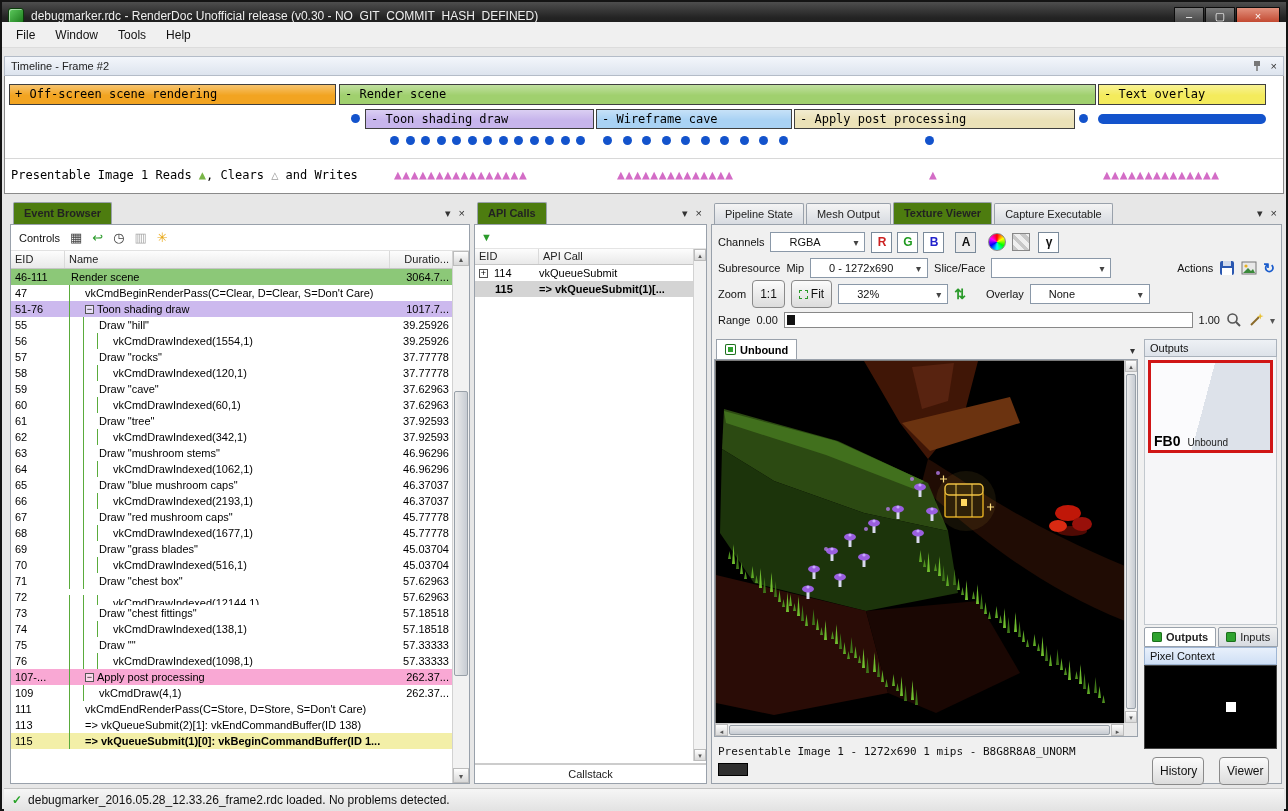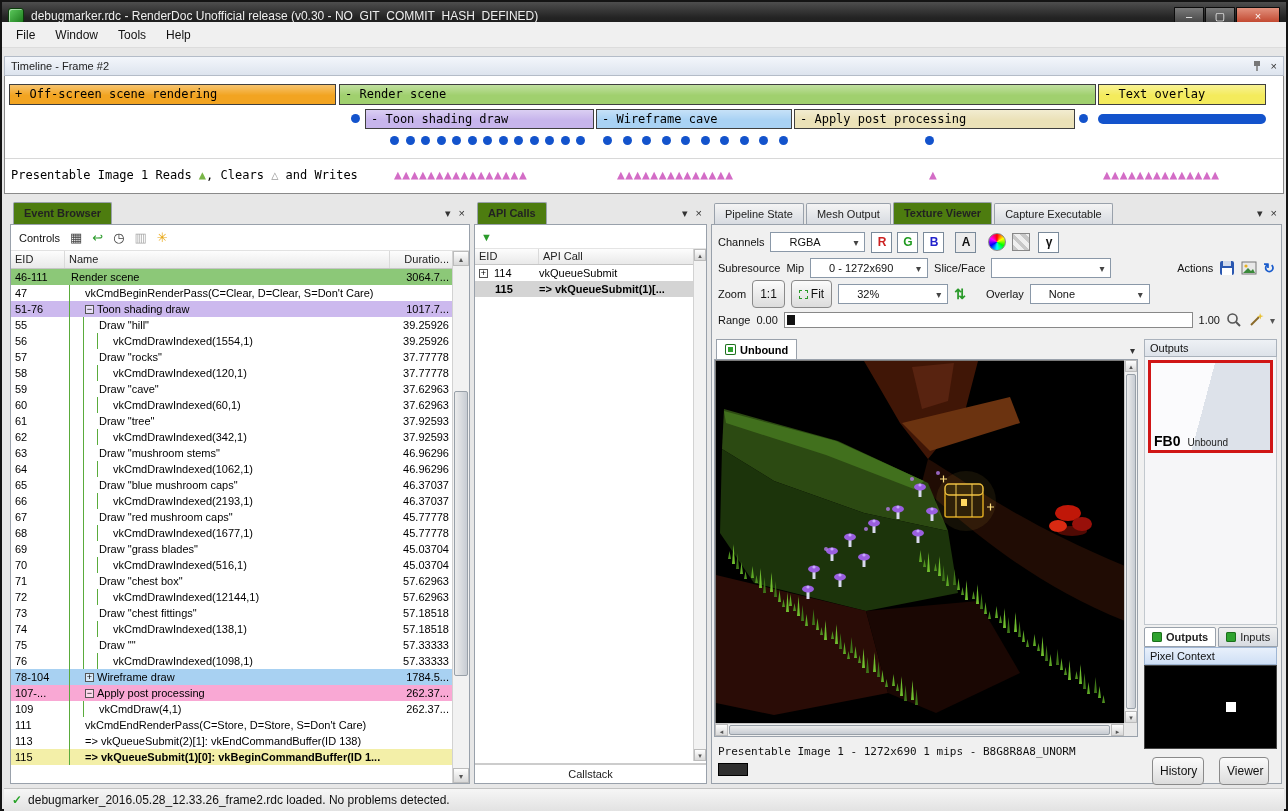--- a/index.html
+++ b/index.html
@@ -349,21 +349,21 @@
             <span class="ev-name" style="padding-left: 48px;"><span class="guide" style="left: 4px;"></span><span class="guide" style="left: 18px;"></span><span class="guide" style="left: 32px;"></span><span>vkCmdDrawIndexed(516,1)</span></span>
             <span class="ev-dur">45.03704</span>
           </div>
           <div class="ev-row">
             <span class="ev-eid">71</span>
             <span class="ev-name" style="padding-left: 34px;"><span class="guide" style="left: 4px;"></span><span class="guide" style="left: 18px;"></span><span>Draw "chest box"</span></span>
             <span class="ev-dur">57.62963</span>
           </div>
           <div class="ev-row">
             <span class="ev-eid">72</span>
-            <span class="ev-name" style="padding-left: 48px;"><span class="guide" style="left: 4px;"></span><span class="guide" style="left: 18px;"></span><span class="guide" style="left: 32px;"></span><span>vkCmdDrawIndexed(12144,1)</span></span>
+            <span class="ev-name" style="padding-left: 48px; margin-top: 6px;"><span class="guide" style="left: 4px;"></span><span class="guide" style="left: 18px;"></span><span class="guide" style="left: 32px;"></span><span>vkCmdDrawIndexed(12144,1)</span></span>
             <span class="ev-dur">57.62963</span>
           </div>
           <div class="ev-row">
             <span class="ev-eid">73</span>
             <span class="ev-name" style="padding-left: 34px;"><span class="guide" style="left: 4px;"></span><span class="guide" style="left: 18px;"></span><span>Draw "chest fittings"</span></span>
             <span class="ev-dur">57.18518</span>
           </div>
           <div class="ev-row">
             <span class="ev-eid">74</span>
             <span class="ev-name" style="padding-left: 48px;"><span class="guide" style="left: 4px;"></span><span class="guide" style="left: 18px;"></span><span class="guide" style="left: 32px;"></span><span>vkCmdDrawIndexed(138,1)</span></span>
@@ -371,25 +371,20 @@
           </div>
           <div class="ev-row">
             <span class="ev-eid">75</span>
             <span class="ev-name" style="padding-left: 34px;"><span class="guide" style="left: 4px;"></span><span class="guide" style="left: 18px;"></span><span>Draw ""</span></span>
             <span class="ev-dur">57.33333</span>
           </div>
           <div class="ev-row">
             <span class="ev-eid">76</span>
             <span class="ev-name" style="padding-left: 48px;"><span class="guide" style="left: 4px;"></span><span class="guide" style="left: 18px;"></span><span class="guide" style="left: 32px;"></span><span>vkCmdDrawIndexed(1098,1)</span></span>
             <span class="ev-dur">57.33333</span>
-          </div>
-          <div class="ev-row bg-blue">
-            <span class="ev-eid">78-104</span>
-            <span class="ev-name" style="padding-left: 20px;"><span class="guide" style="left: 4px;"></span><span class="tree-toggle">+</span><span>Wireframe draw</span></span>
-            <span class="ev-dur">1784.5...</span>
           </div>
           <div class="ev-row bg-tan">
             <span class="ev-eid">107-...</span>
             <span class="ev-name" style="padding-left: 20px;"><span class="guide" style="left: 4px;"></span><span class="tree-toggle">−</span><span>Apply post processing</span></span>
             <span class="ev-dur">262.37...</span>
           </div>
           <div class="ev-row">
             <span class="ev-eid">109</span>
             <span class="ev-name" style="padding-left: 34px;"><span class="guide" style="left: 4px;"></span><span class="guide" style="left: 18px;"></span><span>vkCmdDraw(4,1)</span></span>
             <span class="ev-dur">262.37...</span>

